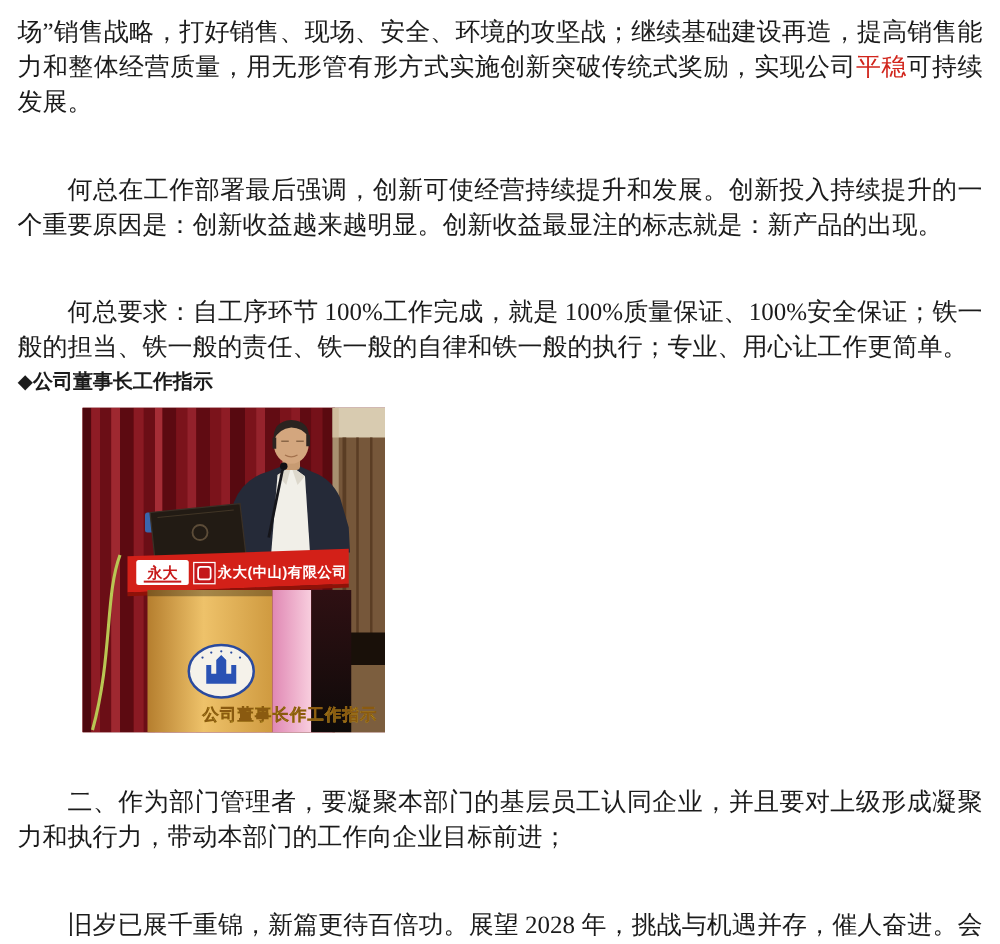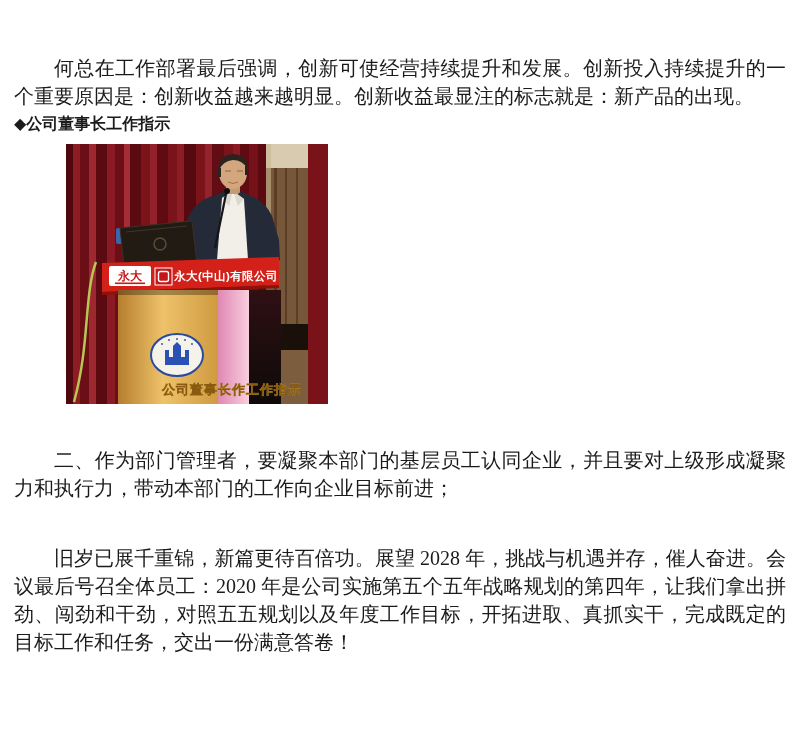--- a/index.html
+++ b/index.html
@@ -7,34 +7,36 @@
        font-family:"Liberation Serif","DejaVu Serif",serif;}
   .page{position:relative;width:800px;height:755px;box-sizing:border-box;
         padding:12px 14px 0 14px;color:#1b1b1b;background:#ffffff;}
   .para{margin:0;font-size:20px;line-height:28px;text-align:justify;
         letter-spacing:0;word-break:break-all;}
   .indent{text-indent:2em;margin-top:42px;}
   .red{color:#d1251c;}
   .heading{margin:0;font-size:16px;line-height:28px;font-weight:bold;}
   .photo-flow{margin-top:6px;overflow:hidden;}
   .photo-flow .para{line-height:27px;}
-  .photo{float:left;width:262px;height:260px;margin:0 10px 0 52px;
+  .photo{float:left;width:242px;height:260px;margin:0 10px 0 52px;
          position:relative;background:#7a121a;}
   .photo svg{display:block;width:242px;height:260px;}
   .after-photo{margin-top:8px;}
   .banner-text{font-family:"Liberation Sans","DejaVu Sans",sans-serif;font-weight:bold;}
 </style>
 </head>
 <body>
 
 <div class="page">
 
+  <p class="para"><span>场”销售战略，打好销售、现场、安全、环境的攻坚战；继续基础建设再造，提高销售能力和整体经营质量，用无形管有形方式实施创新突破传统式奖励，实现公司</span><span class="red">平稳</span><span>可持续发展。</span></p>
 
   <p class="para indent">何总在工作部署最后强调，创新可使经营持续提升和发展。创新投入持续提升的一个重要原因是：创新收益越来越明显。创新收益最显注的标志就是：新产品的出现。</p>
 
+  <p class="para indent">何总要求：自工序环节 100%工作完成，就是 100%质量保证、100%安全保证；铁一般的担当、铁一般的责任、铁一般的自律和铁一般的执行；专业、用心让工作更简单。</p>
 
   <h3 class="heading">◆公司董事长工作指示</h3>
 
   <div class="photo-flow">
 
     <div class="photo">
       <svg viewBox="0 0 242 260" xmlns="http://www.w3.org/2000/svg">
         <defs>
           <linearGradient id="wood" x1="0" y1="0" x2="1" y2="0">
             <stop offset="0" stop-color="#b57e2e"></stop>

